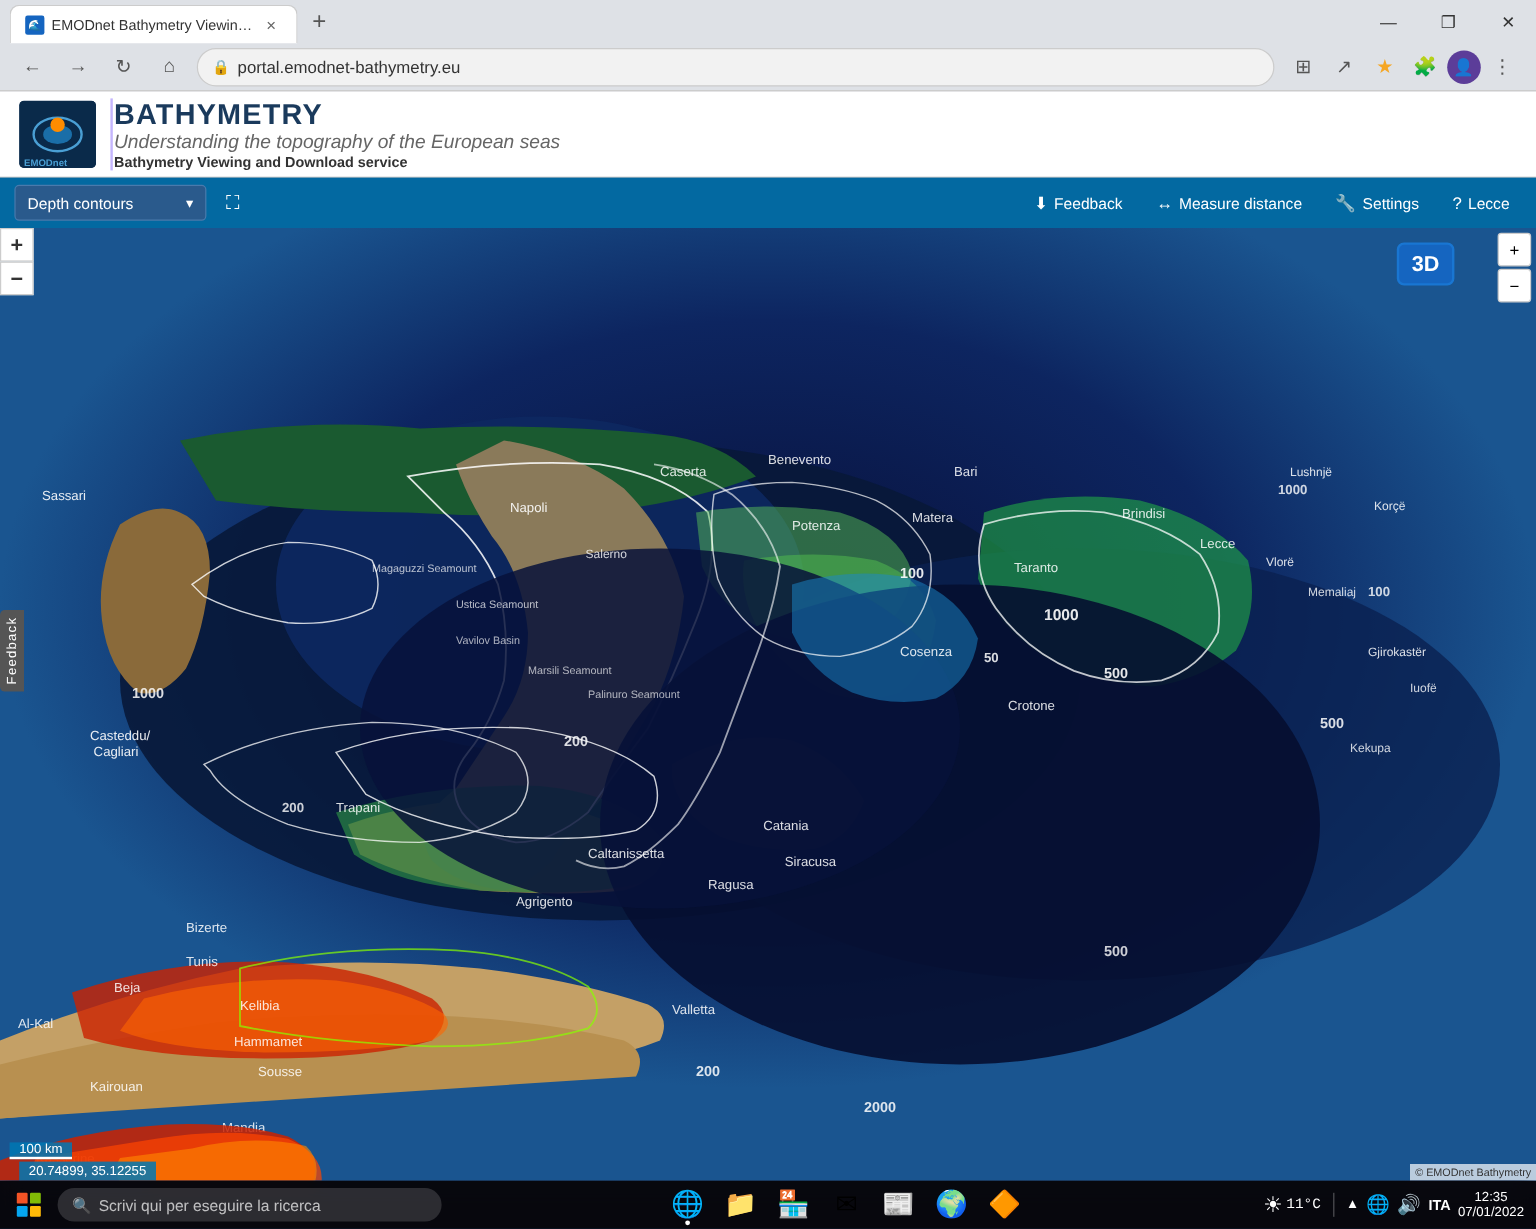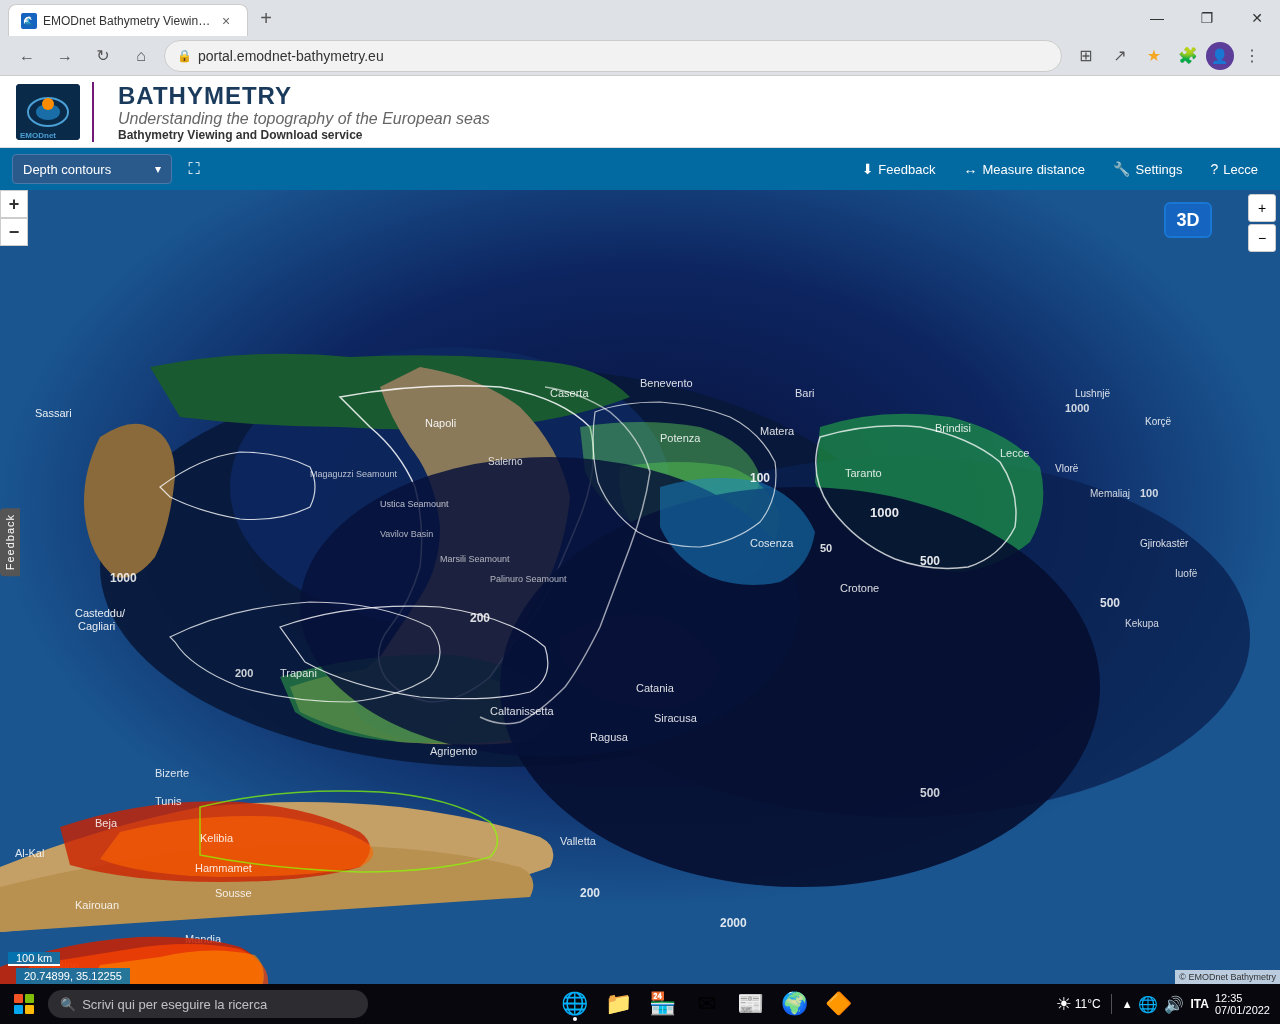--- a/index.html
+++ b/index.html
@@ -189,22 +189,22 @@
       background: #1a3a5c;
       border-radius: 4px;
       display: flex;
       align-items: center;
       justify-content: center;
       position: relative;
       overflow: hidden;
     }
 
     .logo-text-area {
-      border-left: 2px solid #701a75;
-      padding-left: 24px;
+      border-left: 2px solid #c4b5fd;
+      padding-left: 1px;
     }
 
     .logo-title {
       font-size: 24px;
       font-weight: bold;
       color: #1a3a5c;
       letter-spacing: 1px;
     }
 
     .logo-subtitle {
@@ -499,21 +499,21 @@
       color: white;
       font-size: 13px;
       cursor: pointer;
       display: flex;
       align-items: center;
     }
 
     .tray-clock {
       color: white;
       font-size: 11px;
-      text-align: left;
+      text-align: center;
       cursor: pointer;
     }
 
     .tray-language {
       color: white;
       font-size: 12px;
       font-weight: bold;
     }
 
     
@@ -833,21 +833,21 @@
       <span style="font-size:22px;">🌍</span>
     </div>
     <div class="taskbar-app">
       <span style="font-size:22px;">🔶</span>
     </div>
   </div>
 
   <div class="taskbar-tray">
     <div class="tray-item">
       <span style="font-size:18px;">☀</span>
-      <span style="color:white;font-size:12px;margin-left:3px;">11°C</span>
+      <span style="color:white;font-size:12px;margin-left:3px;font-family:Liberation Mono, monospace;">11°C</span>
     </div>
     <div class="taskbar-divider"></div>
     <div class="tray-item" style="font-size:11px;">▲</div>
     <div class="tray-item" style="font-size:16px;">🌐</div>
     <div class="tray-item" style="font-size:16px;">🔊</div>
     <div class="tray-language">ITA</div>
     <div class="tray-clock">
       <div>12:35</div>
       <div>07/01/2022</div>
     </div>

